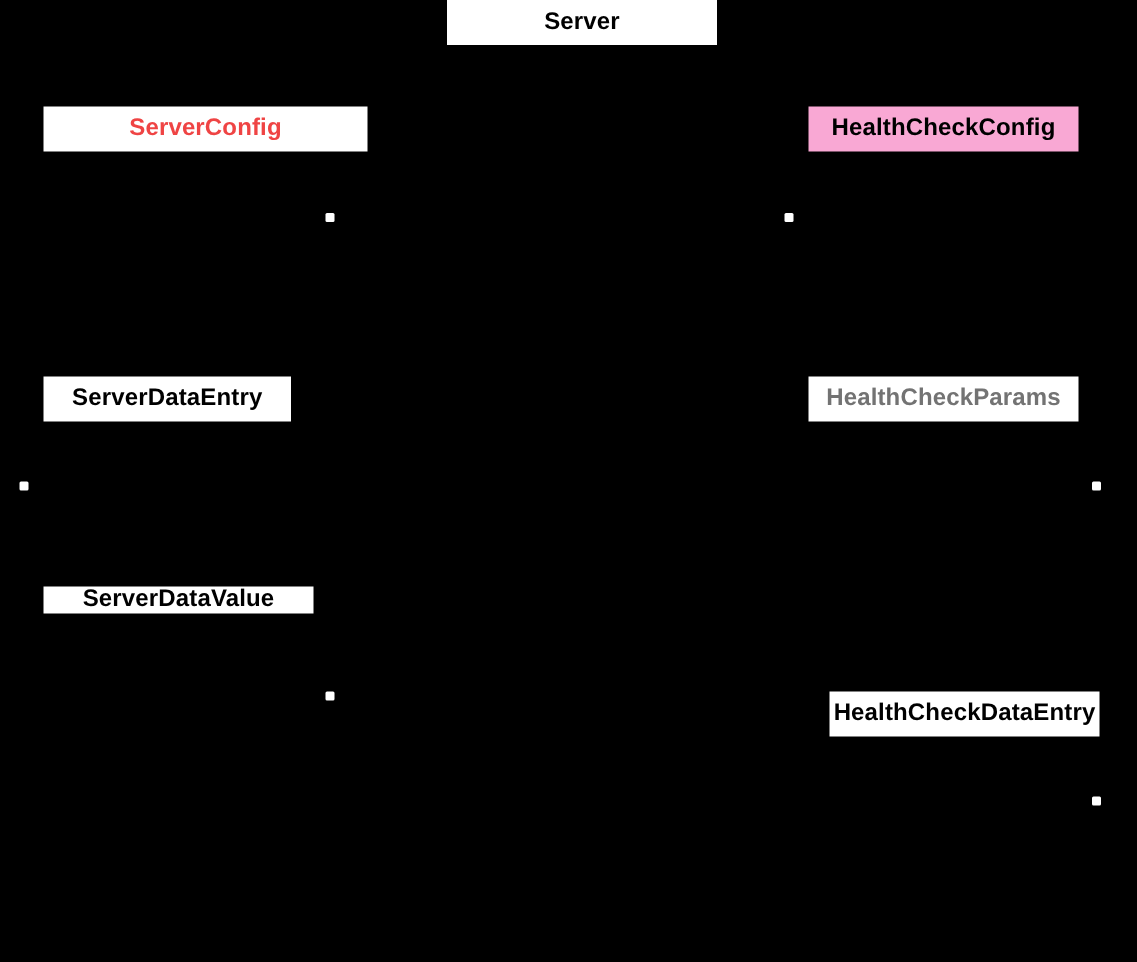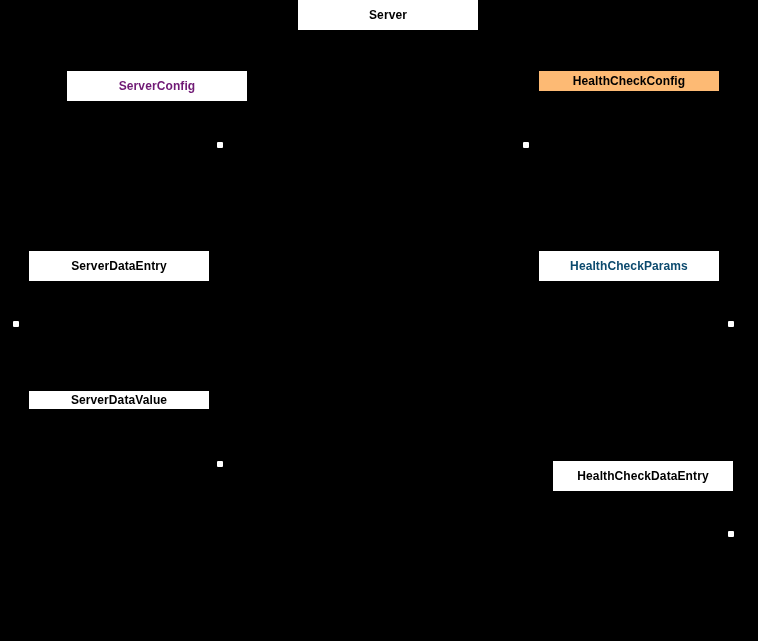--- a/index.html
+++ b/index.html
@@ -20,21 +20,21 @@
   }
   .node {
     position: absolute;
     box-sizing: border-box;
     background: #ffffff;
     color: #000000;
     display: flex;
     align-items: center;
     justify-content: center;
     font-family: "Liberation Sans", sans-serif;
-    font-size: 12px;
+    font-size: 16px;
     font-weight: 700;
     letter-spacing: 0.1px;
     line-height: 1;
     white-space: nowrap;
     text-align: center;
   }
   .node-label {
     display: block;
   }
   .edge-marker {
@@ -58,33 +58,33 @@
   <div class="edge-line" style="left: 628px; top: 30px; width: 1px; height: 41px; background: rgb(0, 0, 0);"></div>
   <div class="edge-line" style="left: 119px; top: 101px; width: 1px; height: 150px; background: rgb(0, 0, 0);"></div>
   <div class="edge-line" style="left: 628px; top: 101px; width: 1px; height: 150px; background: rgb(0, 0, 0);"></div>
   <div class="edge-line" style="left: 119px; top: 281px; width: 1px; height: 110px; background: rgb(0, 0, 0);"></div>
   <div class="edge-line" style="left: 628px; top: 281px; width: 1px; height: 180px; background: rgb(0, 0, 0);"></div>
 
   <div class="node" style="left: 298px; top: 0px; width: 180px; height: 30px; background: rgb(255, 255, 255); color: rgb(0, 0, 0);">
     <span class="node-label">Server</span>
   </div>
 
-  <div class="node" style="left: 29px; top: 71px; width: 180px; height: 30px; background: rgb(255, 255, 255); color: #701a75; margin-left: 38px;">
+  <div class="node" style="left: 29px; top: 71px; width: 216px; height: 30px; background: rgb(255, 255, 255); color: #ef4444;">
     <span class="node-label">ServerConfig</span>
   </div>
 
-  <div class="node" style="left: 539px; top: 71px; width: 180px; height: 20px; background: #fdba74; color: rgb(0, 0, 0);">
+  <div class="node" style="left: 539px; top: 71px; width: 180px; height: 30px; background: #f9a8d4; color: rgb(0, 0, 0);">
     <span class="node-label">HealthCheckConfig</span>
   </div>
 
-  <div class="node" style="left: 29px; top: 251px; width: 180px; height: 30px; background: rgb(255, 255, 255); color: rgb(0, 0, 0);">
+  <div class="node" style="left: 29px; top: 251px; width: 165px; height: 30px; background: rgb(255, 255, 255); color: rgb(0, 0, 0);">
     <span class="node-label">ServerDataEntry</span>
   </div>
 
-  <div class="node" style="left: 539px; top: 251px; width: 180px; height: 30px; background: rgb(255, 255, 255); color: #0c4a6e;">
+  <div class="node" style="left: 539px; top: 251px; width: 180px; height: 30px; background: rgb(255, 255, 255); color: #737373;">
     <span class="node-label">HealthCheckParams</span>
   </div>
 
   <div class="node" style="left: 29px; top: 391px; width: 180px; height: 18px; background: rgb(255, 255, 255); color: rgb(0, 0, 0);">
     <span class="node-label">ServerDataValue</span>
   </div>
 
   <div class="node" style="left: 553px; top: 461px; width: 180px; height: 30px; background: rgb(255, 255, 255); color: rgb(0, 0, 0);">
     <span class="node-label">HealthCheckDataEntry</span>
   </div>

